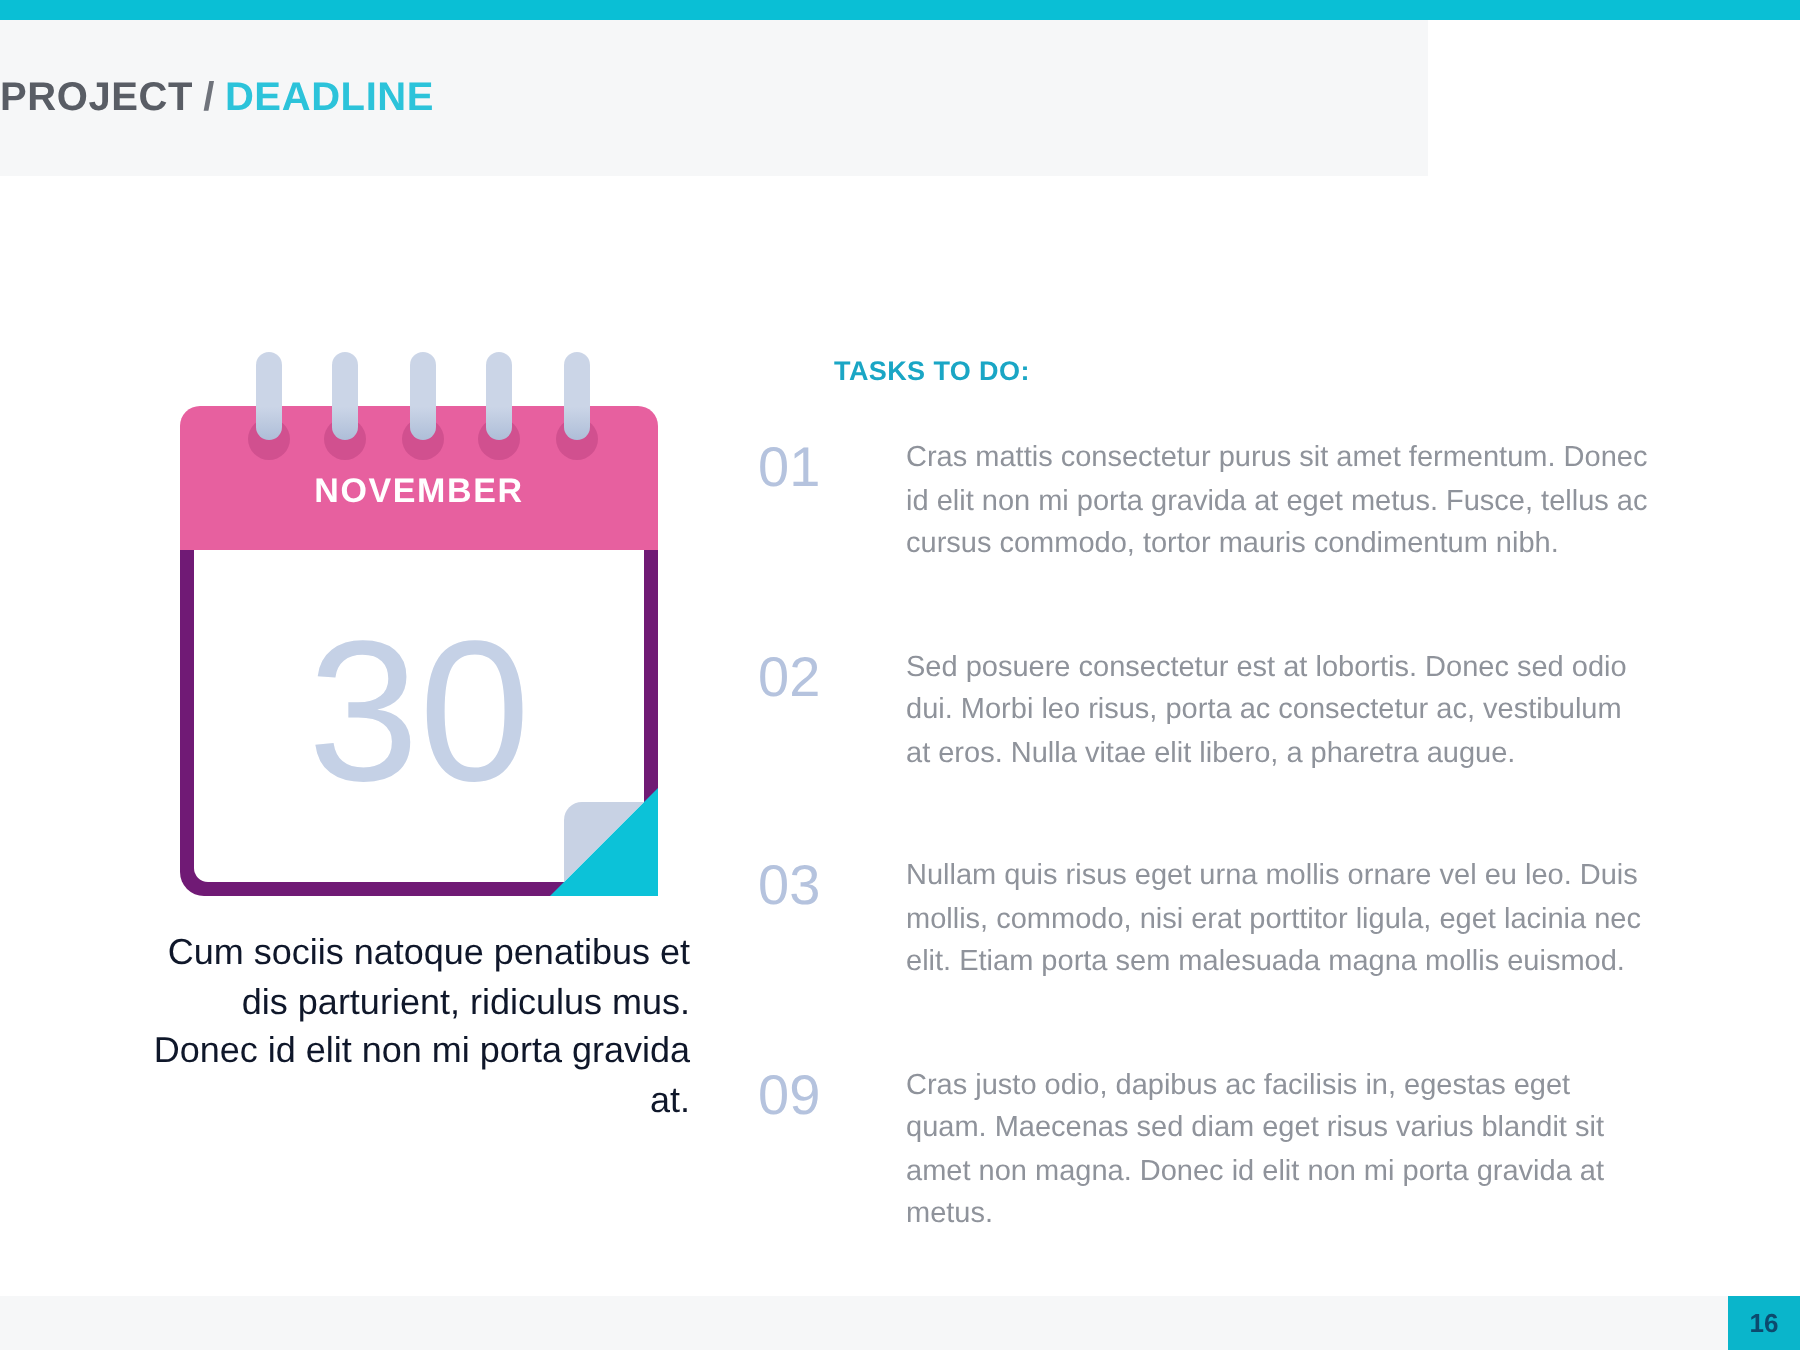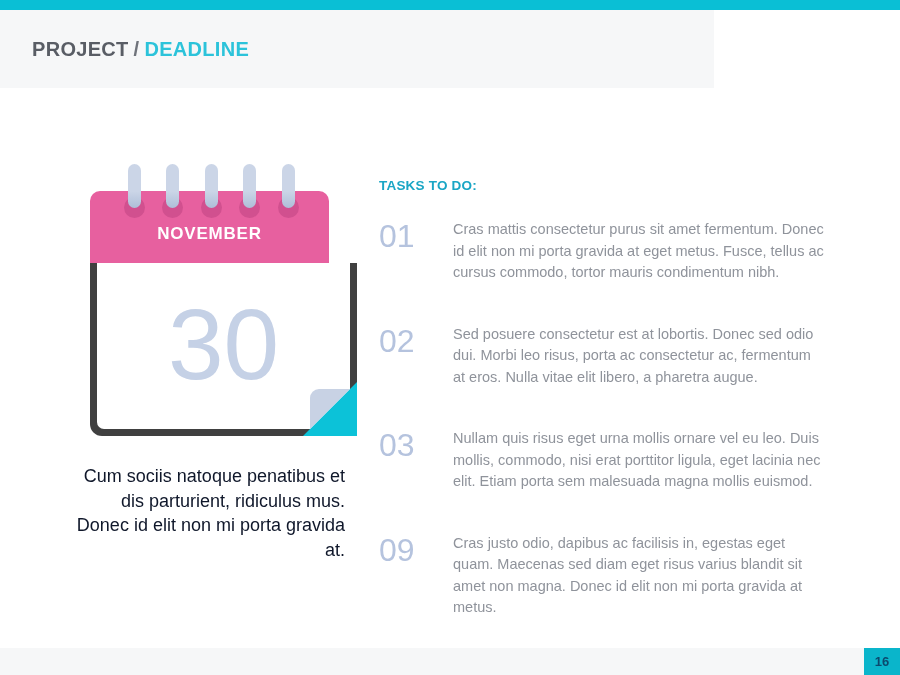--- a/index.html
+++ b/index.html
@@ -4,62 +4,62 @@
 <style>
   * { margin:0; padding:0; box-sizing:border-box; }
   html,body { background:#ffffff; }
   body { font-family:"Liberation Sans", sans-serif; }
 
   .page { position:relative; width:900px; height:675px; background:#ffffff; overflow:hidden; }
 
   .top-bar { position:absolute; left:0; top:0; width:900px; height:10px; background:#0abfd5; }
 
   .header-band { position:absolute; left:0; top:10px; width:714px; height:78px;
-                 background:#f6f7f8; display:flex; align-items:center; padding-left:32px; }
+                 background:#f6f7f8; display:flex; align-items:center; }
   .slide-title { font-size:20px; font-weight:bold; letter-spacing:0.3px; color:#595d65; }
   .slide-title .sep { color:#6f737b; margin:0 5px; }
   .slide-title .secondary { color:#2cc3da; }
 
   
-  .calendar { position:absolute; left:90px; top:164px; width:239px; height:272px; }
+  .calendar { position:absolute; left:90px; top:176px; width:239px; height:272px; }
   .ring { position:absolute; top:0; width:13px; height:44px; border-radius:7px;
           background:linear-gradient(#cbd5e7 62%, #aebed8); z-index:3; }
   .ring-1 { left:38px; }  .ring-2 { left:76px; }  .ring-3 { left:115px; }
   .ring-4 { left:153px; } .ring-5 { left:192px; }
 
   .cal-header { position:absolute; top:27px; left:0; width:239px; height:72px;
                 background:#e7609f; border-radius:10px 10px 0 0; z-index:1;
                 display:flex; align-items:center; justify-content:center; }
   .hole { position:absolute; width:21px; height:21px; border-radius:50%; background:#d1508f; top:6px; }
   .hole-1 { left:34px; }  .hole-2 { left:72px; }  .hole-3 { left:111px; }
   .hole-4 { left:149px; } .hole-5 { left:188px; }
   .month { color:#ffffff; font-weight:bold; font-size:17px; letter-spacing:0.8px; margin-top:14px; }
 
-  .cal-body { position:absolute; top:99px; left:0; width:267px; height:173px;
-              background:#404040; border-radius:0 0 12px 12px; z-index:2; }
+  .cal-body { position:absolute; top:99px; left:0; width:239px; height:173px;
+              background:#701a75; border-radius:0 0 12px 12px; z-index:2; }
   .cal-body-inner { position:absolute; left:7px; right:7px; top:0; bottom:7px;
                     background:#ffffff; border-radius:0 0 7px 7px; overflow:hidden;
                     display:flex; align-items:center; justify-content:center; }
   .day { font-size:100px; font-weight:300; color:#c5d1e6; line-height:1; margin-top:-4px; }
 
   .fold-cyan { position:absolute; right:0; bottom:0; width:54px; height:54px; background:#0cc2d8;
                clip-path:polygon(100% 0, 100% 100%, 0 100%); z-index:4; }
   .fold-page { position:absolute; right:7px; bottom:7px; width:40px; height:40px; background:#c8d2e4;
                clip-path:polygon(0 0, 100% 0, 0 100%); border-radius:9px 0 0 0; z-index:5; }
 
   .caption { position:absolute; left:75px; top:464px; width:270px; text-align:right;
              font-size:18px; line-height:24.5px; color:#0f172a; }
 
   
   .tasks { position:absolute; left:379px; top:178px; width:445px; }
-  .tasks-heading { color:#1aa6c5; font-weight:bold; font-size:13.5px;
+  .tasks-heading { margin-left:38px; color:#1aa6c5; font-weight:bold; font-size:13.5px;
                    letter-spacing:0.2px; margin-bottom:26px; }
   .task { display:flex; align-items:flex-start; }
   .task + .task { margin-top:40px;justify-content:center; }
-  .task-number { width:38px; flex:none; font-size:32px; font-weight:300; color:#b5c3de;
+  .task-number { width:38px; flex:none; font-size:28px; font-weight:300; color:#b5c3de;
                  line-height:1; padding-top:1px; }
   .task-text { width:405px; font-size:14.5px; line-height:21.5px; color:#8f939b;margin-left:36px; }
 
   
   .footer { position:absolute; left:0; top:648px; width:900px; height:27px; background:#f6f7f8; }
   .page-box { position:absolute; right:0; top:0; width:36px; height:27px; background:#0ab5cb;
               display:flex; align-items:center; justify-content:center; }
   .page-num { color:#0c4a6e; font-size:13px; font-weight:bold; }
 </style>
 </head>
@@ -105,21 +105,21 @@
   <div class="tasks">
     <div class="tasks-heading">TASKS TO DO:</div>
 
     <div class="task">
       <div class="task-number">01</div>
       <div class="task-text">Cras mattis consectetur purus sit amet fermentum. Donec id elit non mi porta gravida at eget metus. Fusce, tellus ac cursus commodo, tortor mauris condimentum nibh.</div>
     </div>
 
     <div class="task">
       <div class="task-number">02</div>
-      <div class="task-text">Sed posuere consectetur est at lobortis. Donec sed odio dui. Morbi leo risus, porta ac consectetur ac, fermentum at eros. Nulla vitae elit libero, a pharetra augue.</div>
+      <div class="task-text">Sed posuere consectetur est at lobortis. Donec sed odio dui. Morbi leo risus, porta ac consectetur ac, vestibulum at eros. Nulla vitae elit libero, a pharetra augue.</div>
     </div>
 
     <div class="task">
       <div class="task-number">03</div>
       <div class="task-text">Nullam quis risus eget urna mollis ornare vel eu leo. Duis mollis, commodo, nisi erat porttitor ligula, eget lacinia nec elit. Etiam porta sem malesuada magna mollis euismod.</div>
     </div>
 
     <div class="task">
       <div class="task-number">09</div>
       <div class="task-text">Cras justo odio, dapibus ac facilisis in, egestas eget quam. Maecenas sed diam eget risus varius blandit sit amet non magna. Donec id elit non mi porta gravida at metus.</div>

